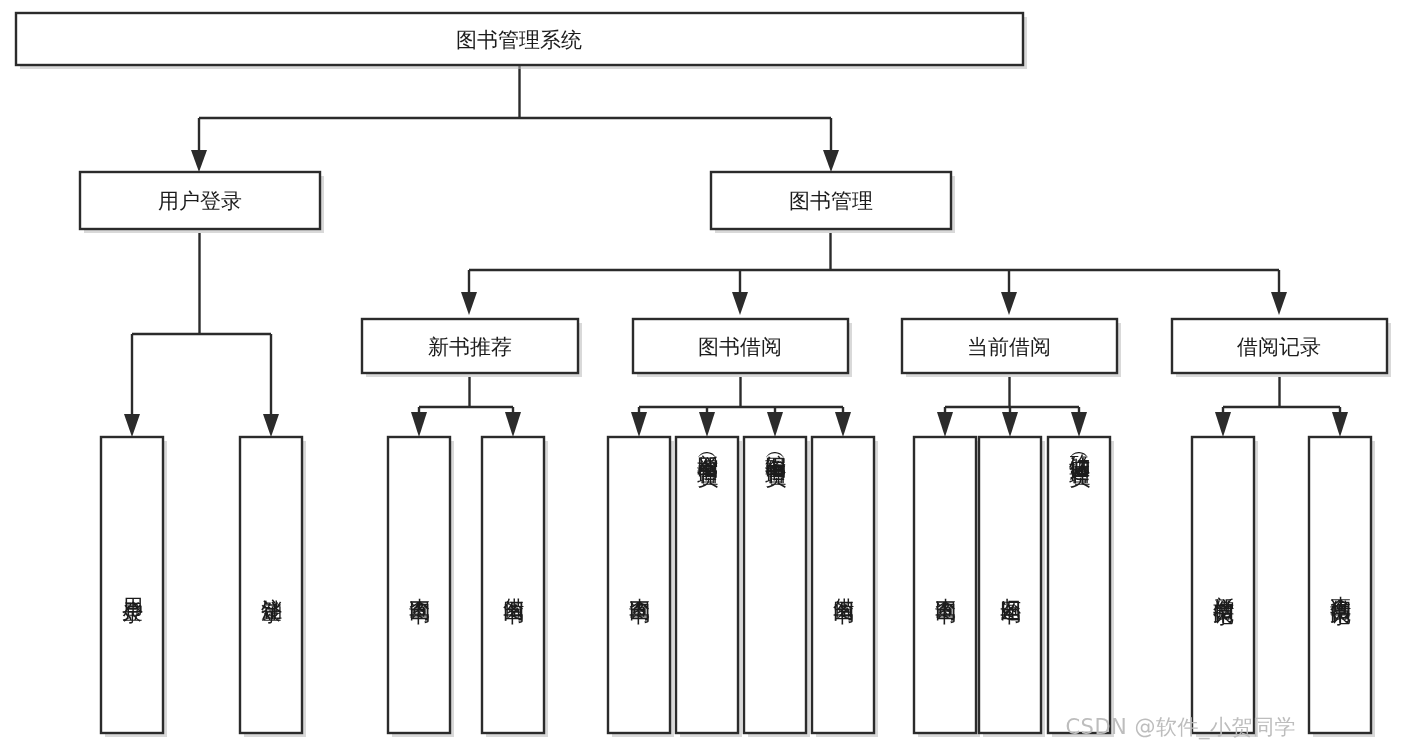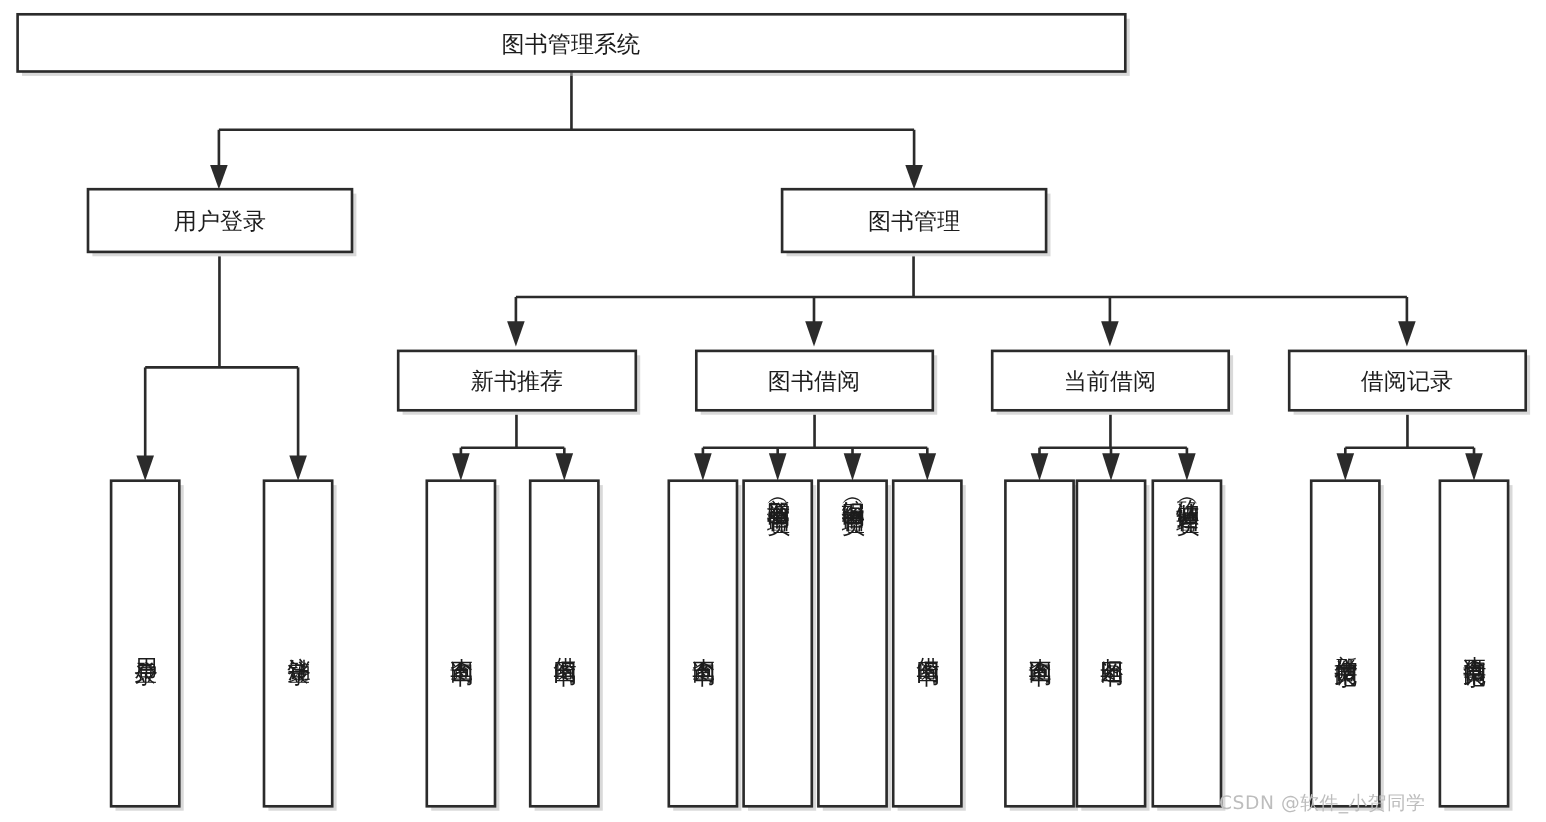--- a/index.html
+++ b/index.html
@@ -71,21 +71,21 @@
     letter-spacing: 2px;
     color: #1c1c1c;
     white-space: nowrap;
     text-align: center;
   }
   .watermark {
     position: absolute;
     right: 8px;
     bottom: 6px;
     font-family: "DejaVu Sans", "Liberation Sans", sans-serif;
-    font-size: 17px;
+    font-size: 21px;
     color: #bdbdbd;
     letter-spacing: .5px;
     white-space: nowrap;
   }
 </style>
 </head>
 <body>
 
 <div id="diagram-root">
 

